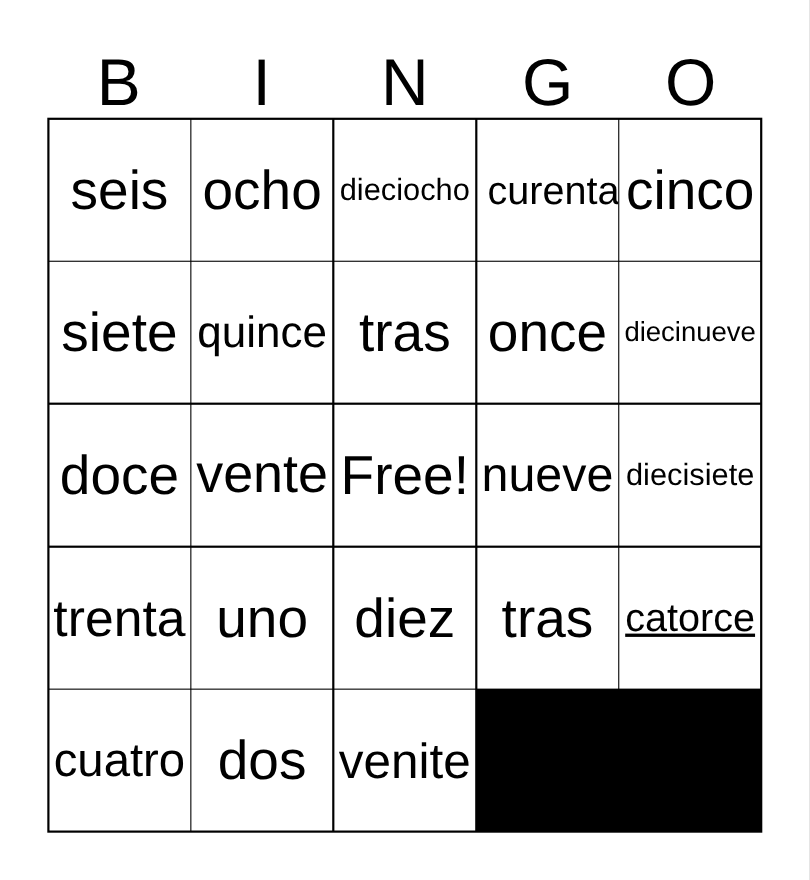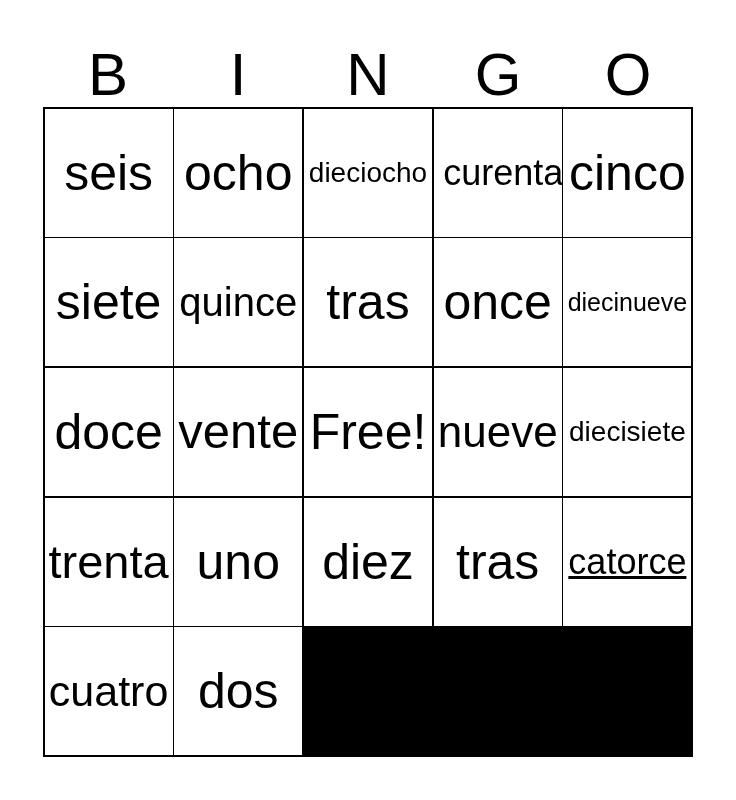--- a/index.html
+++ b/index.html
@@ -124,14 +124,17 @@
       </div>
       <div class="cell">
         <span class="cell-text" style="font-size: 36px; text-decoration: underline;">catorce</span>
       </div>
       <div class="cell">
         <span class="cell-text" style="font-size: 43px;">cuatro</span>
       </div>
       <div class="cell">
         <span class="cell-text" style="font-size: 50px;">dos</span>
       </div>
+      <div class="cell">
+        <span class="cell-text" style="font-size: 45px;">venite</span>
+      </div>
     </div>
 </div>
 
 </body></html>

